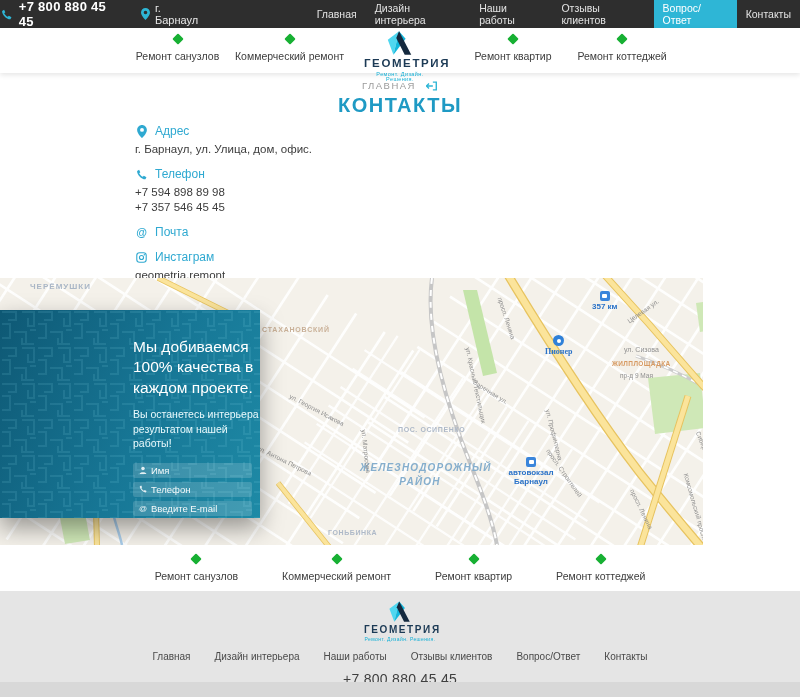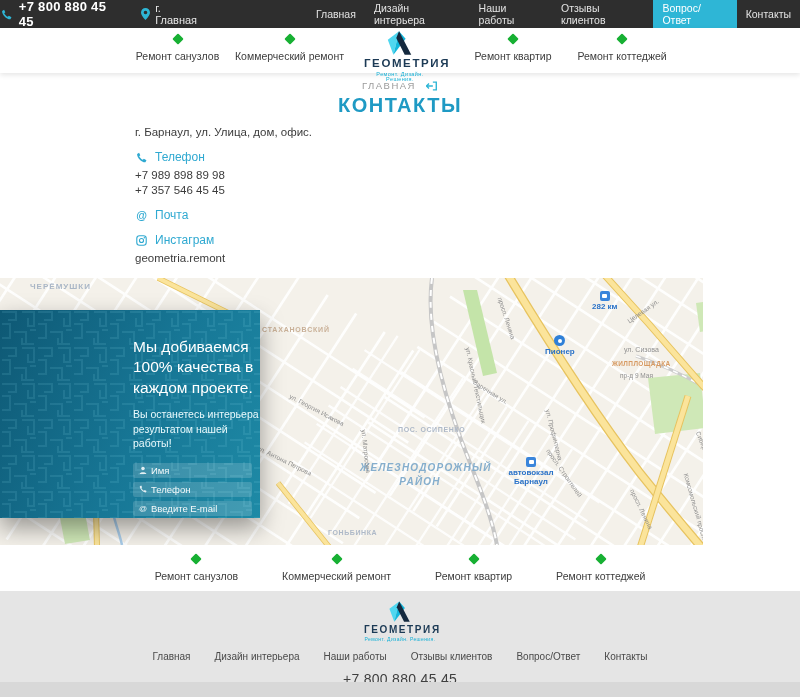--- a/index.html
+++ b/index.html
@@ -120,21 +120,21 @@
             </svg>
         </span>
         <span>+7 800 880 45 45</span>
       </div>
       <div class="tb-city">
         <span>
           <svg width="9" height="12" viewBox="0 0 12 16">
               <path d="M6 0 C2.7 0 0 2.7 0 6 C0 10.5 6 16 6 16 C6 16 12 10.5 12 6 C12 2.7 9.3 0 6 0 Z M6 8.4 A2.4 2.4 0 1 1 6 3.6 A2.4 2.4 0 0 1 6 8.4 Z" fill="#2eb6d6"></path>
             </svg>
         </span>
-        <span>г. Главная</span>
+        <span>г. Барнаул</span>
       </div>
       <div class="tb-gap"></div>
       <div class="tb-nav">
         <div class="tb-nav-item">Главная</div>
         <div class="tb-nav-item">Дизайн интерьера</div>
         <div class="tb-nav-item">Наши работы</div>
         <div class="tb-nav-item">Отзывы клиентов</div>
         <div class="tb-nav-item active">Вопрос/Ответ</div>
         <div class="tb-nav-item">Контакты</div>
       </div>
@@ -175,32 +175,40 @@
       <svg width="12" height="10" viewBox="0 0 14 11">
           <path d="M8 1 H12 V10 H8" fill="none" stroke="#2eb6d6" stroke-width="1.6"></path>
           <path d="M0 5.5 H8 M3.5 2.5 L0.5 5.5 L3.5 8.5" fill="none" stroke="#2eb6d6" stroke-width="1.6"></path>
         </svg>
     </span>
   </div>
   <div class="page-title">КОНТАКТЫ</div>
 
   <div class="contacts">
     <div class="cgroup">
+      <div class="clabel">
+        <span class="cicon">
+          <svg width="10" height="13" viewBox="0 0 12 16">
+              <path d="M6 0 C2.7 0 0 2.7 0 6 C0 10.5 6 16 6 16 C6 16 12 10.5 12 6 C12 2.7 9.3 0 6 0 Z M6 8.4 A2.4 2.4 0 1 1 6 3.6 A2.4 2.4 0 0 1 6 8.4 Z" fill="#2fa9d1"></path>
+            </svg>
+        </span>
+        <span>Адрес</span>
+      </div>
       <div class="cline">г. Барнаул, ул. Улица, дом, офис.</div>
     </div>
     <div class="cgroup">
       <div class="clabel">
         <span class="cicon">
           <svg width="11" height="11" viewBox="0 0 14 14">
               <path d="M3.9 1 L1.4 2.4 C1 7 7.4 13.4 12 13 L13.3 10.5 L10 8.6 L8.6 10 C6.8 9.2 4.8 7.2 4.1 5.4 L5.5 4 Z" fill="#2fa9d1"></path>
             </svg>
         </span>
         <span>Телефон</span>
       </div>
-      <div class="cline">+7 989 898 89 98</div>
+      <div class="cline">+7 594 898 89 98</div>
       <div class="cline">+7 357 546 45 45</div>
     </div>
     <div class="cgroup">
       <div class="clabel">
         <span class="cicon">@</span>
         <span>Почта</span>
       </div>
     </div>
     <div class="cgroup">
       <div class="clabel">
@@ -285,23 +293,23 @@
     <div class="map-label lbl-street" style="left:698px; top:150px; transform:rotate(68deg);">Сибирский просп.</div>
     <div class="map-label lbl-street" style="left:738px; top:118px; font-size:7px;">ул. Мира</div>
     <div class="map-label lbl-street" style="left:712px; top:198px; transform:rotate(-18deg);">ул. Крупской</div>
     <div class="map-label lbl-district-sm" style="left:328px; top:251px;">ГОНЬБИНКА</div>
     <div class="map-label lbl-street" style="left:474px; top:100px; transform:rotate(32deg);">Заречная ул.</div>
 
     <div class="poi" style="left:592px; top:13px;">
       <span class="poi-icon-sq">
           <i></i>
         </span>
-      <div class="poi-label">282 км</div>
-    </div>
-    <div class="poi" style="left:545px; top:57px;">
+      <div class="poi-label">357 км</div>
+    </div>
+    <div class="poi" style="left:545px; top:57px;font-family:Liberation Serif, serif;">
       <span class="poi-icon-cir">
           <i></i>
         </span>
       <div class="poi-label">Пионер</div>
     </div>
     <div class="poi" style="left:502px; top:179px;">
       <span class="poi-icon-sq">
           <i></i>
         </span>
       <div class="poi-label wrap">автовокзал Барнаул</div>

